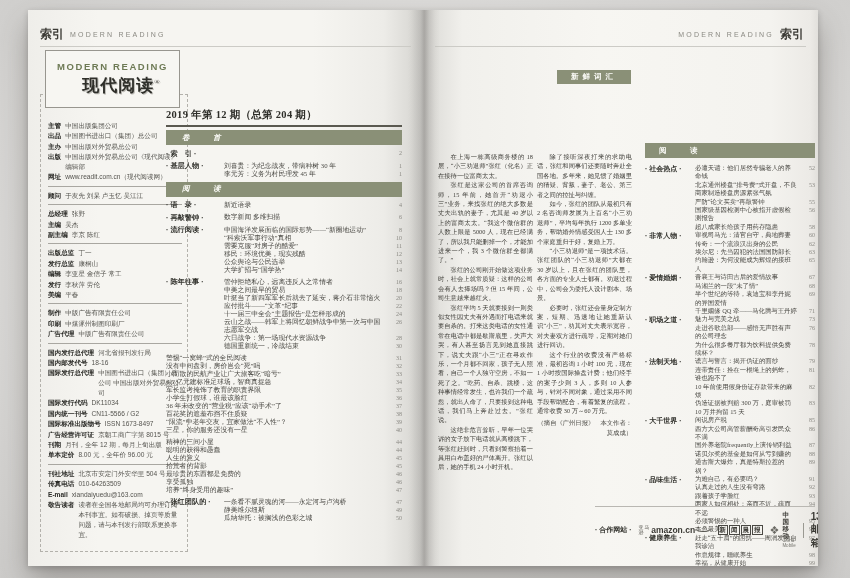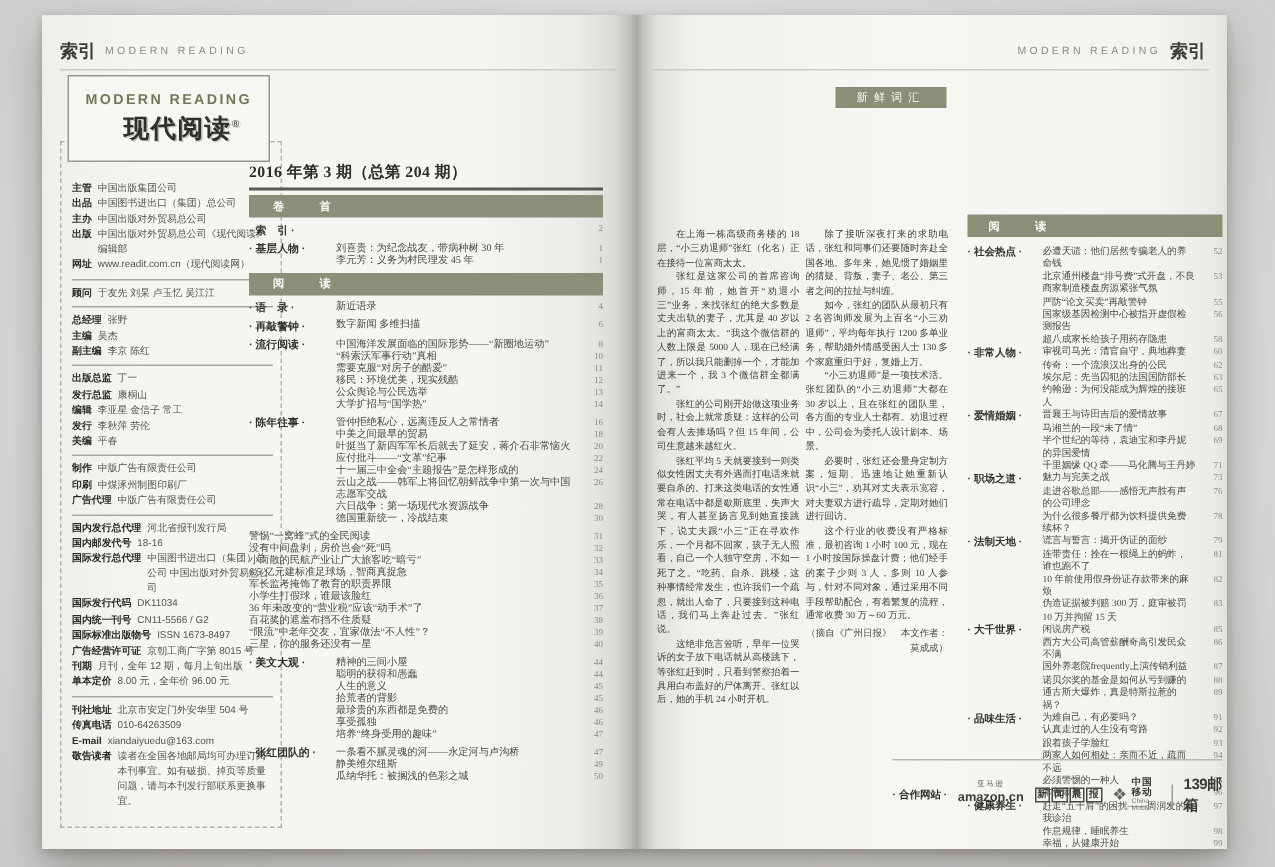--- a/index.html
+++ b/index.html
@@ -57,32 +57,32 @@
   .m-label{font-weight:bold;color:#2b2b27;white-space:nowrap;margin-right:4px;flex:none;}
   .m-val{color:#55544f;flex:1;}
   
   .ltoc{position:absolute;left:138px;top:98px;width:236px;}
   .issue-title{
     font-family:"Liberation Serif",serif;font-weight:bold;font-size:10.5px;color:#2e2e29;
     border-bottom:2px solid #5a5950;padding-bottom:3px;margin-bottom:3px;letter-spacing:.3px;
   }
   .toc-bar{
     background:#8a9077;color:#fbfbf7;font-size:7.5px;font-weight:bold;
-    letter-spacing:8px;padding:2.5px 0 2.5px 16px;margin:3px 0 4px 0;
+    letter-spacing:8px;padding:2.5px 0 2.5px 16px;margin:3px 0 4px 0;font-style:italic;
   }
   .toc-sec{display:flex;margin-bottom:4px;}
   .toc-sec .lab{width:58px;flex:none;font-size:7.2px;font-weight:bold;color:#33332e;line-height:8px;padding-top:.5px;}
   .toc-sec .items{flex:1;}
   .toc-it{display:flex;font-size:6.8px;line-height:8px;color:#4a4944;font-family:"Liberation Serif",serif;}
   .toc-it .t{flex:1;padding-right:4px;}
   .toc-it .p{width:13px;text-align:right;color:#8b8a84;font-size:6px;flex:none;}
   
   .badge{
-    position:absolute;left:134px;top:48px;width:74px;height:14px;background:#8a9077;
-    color:#fbfbf7;font-size:7.5px;font-weight:normal;letter-spacing:4px;
+    position:absolute;left:134px;top:60px;width:74px;height:14px;background:#8a9077;
+    color:#fbfbf7;font-size:7.5px;font-weight:bold;letter-spacing:4px;
     display:flex;align-items:center;justify-content:center;
   }
   .art-title{
     position:absolute;left:10px;top:106px;width:200px;text-align:center;
     font-family:"Liberation Serif",serif;font-weight:bold;font-size:15px;
     letter-spacing:6px;color:#43463a;
   }
   .art-col{
     position:absolute;top:142px;width:95px;height:392px;overflow:hidden;
     font-family:"Liberation Serif",serif;font-size:6.3px;line-height:9.4px;
@@ -106,21 +106,21 @@
   .rtoc .toc-sec .lab{width:50px;font-size:7px;}
   .rtoc .toc-it{font-size:6.4px;line-height:8.4px;}
   .rtoc .toc-it .p{width:14px;}
   
   .partner-rule{position:absolute;left:172px;top:496px;width:220px;height:1px;background:#b9b7b2;}
   .partners{
     position:absolute;left:172px;top:503px;width:222px;height:34px;
     display:flex;align-items:center;gap:7px;
   }
   .partners .lab{font-size:7px;font-weight:bold;color:#33332e;flex:none;}
-  .az{display:flex;flex-direction:column;align-items:center;line-height:1;}
+  .az{display:flex;flex-direction:row;align-items:center;line-height:1;}
   .az .zh{font-size:5px;color:#5c5b55;letter-spacing:1px;margin-bottom:1px;}
   .az .en{font-size:8.5px;font-weight:bold;color:#3c3b36;}
   .az .smile{width:22px;height:4px;border-bottom:1.3px solid #56554f;border-radius:0 0 9px 9px/0 0 4px 4px;margin-top:-1px;}
   .cb{display:flex;gap:1px;}
   .cb span{border:1px solid #4a4944;color:#3c3b36;font-size:6.5px;font-weight:bold;padding:.5px 1px;line-height:1;}
   .cmcc{display:flex;align-items:center;gap:3px;}
   .cmcc .gem{font-size:11px;color:#6a6963;line-height:1;}
   .cmcc .txt{display:flex;flex-direction:column;line-height:1.1;}
   .cmcc .zh{font-size:6.5px;font-weight:bold;color:#3c3b36;letter-spacing:.5px;}
   .cmcc .en{font-size:4.5px;color:#76756f;}
@@ -277,21 +277,21 @@
           </div>
         </div>
     </div>
 
     <div class="logo-box">
       <span class="logo-en">MODERN READING</span>
       <span class="logo-cn"><span>现代阅读</span><sup>®</sup></span>
     </div>
 
     <div class="ltoc">
-      <div class="issue-title">2016 年第 3 期（总第 204 期）</div>
+      <div class="issue-title">2019 年第 12 期（总第 204 期）</div>
       <div id="left-toc-blocks">
           <div class="toc-bar">卷　首</div>
           <div class="toc-sec">
             <span class="lab">· 索　引 ·</span>
             <div class="items">
               <div class="toc-it">
                 <span class="t"></span>
                 <span class="p">2</span>
               </div>
             </div>
@@ -432,21 +432,20 @@
                 <span class="t">“限流”中老年交友，宜家做法“不人性”？</span>
                 <span class="p">39</span>
               </div>
               <div class="toc-it">
                 <span class="t">三星，你的服务还没有一星</span>
                 <span class="p">40</span>
               </div>
             </div>
           </div>
           <div class="toc-sec">
-            <span class="lab">· 美文大观 ·</span>
             <div class="items">
               <div class="toc-it">
                 <span class="t">精神的三间小屋</span>
                 <span class="p">44</span>
               </div>
               <div class="toc-it">
                 <span class="t">聪明的获得和愚蠢</span>
                 <span class="p">44</span>
               </div>
               <div class="toc-it">

